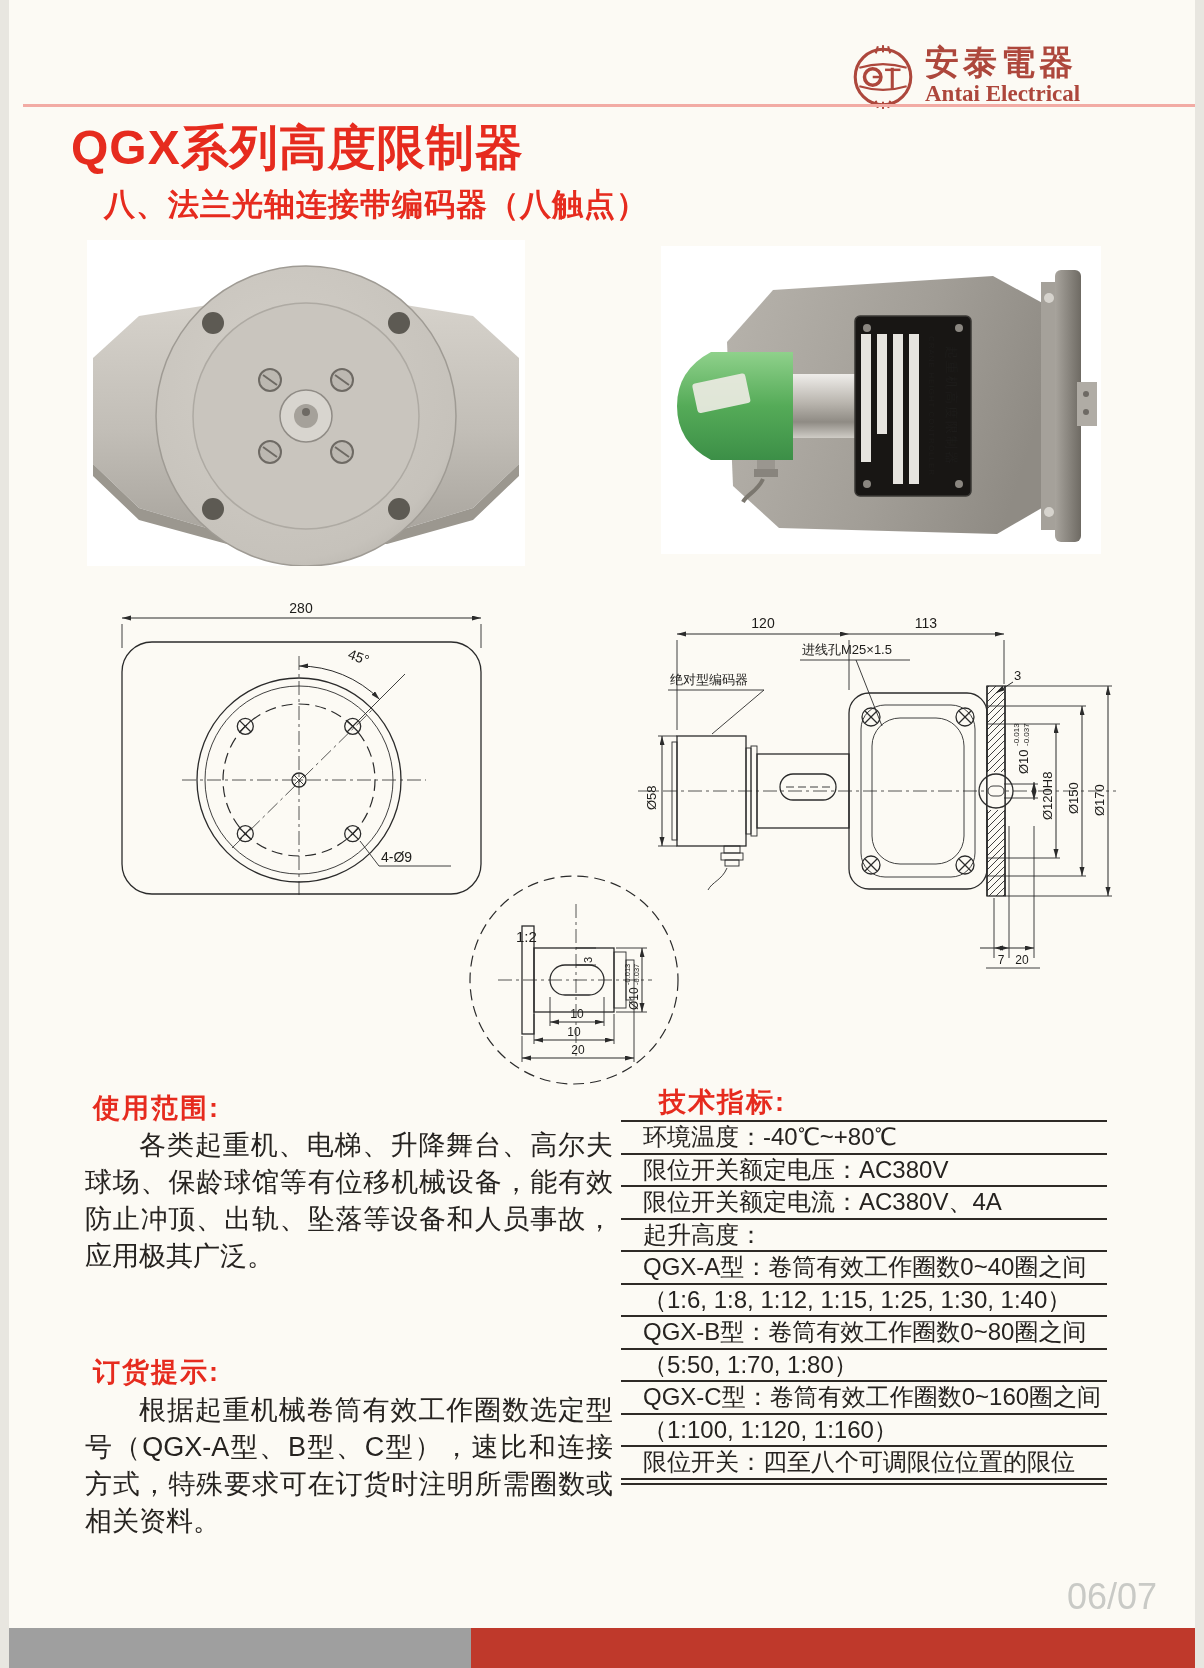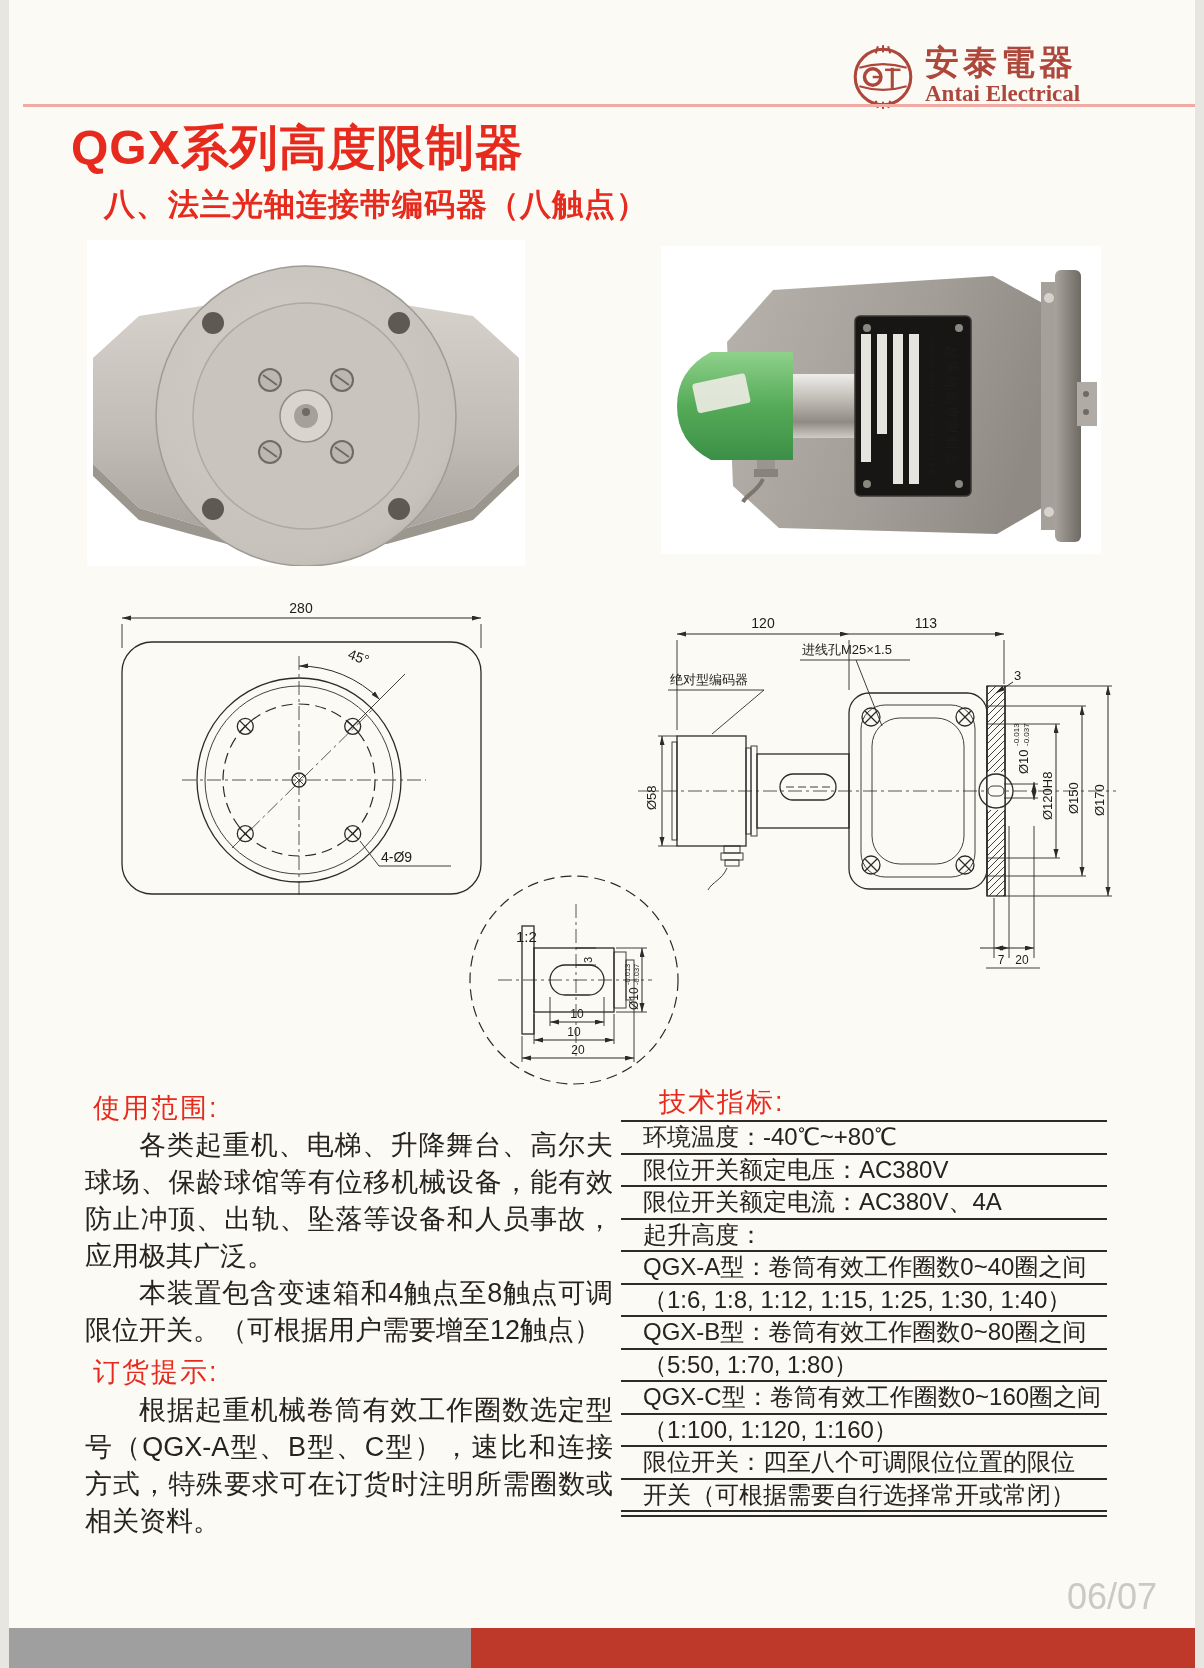--- a/index.html
+++ b/index.html
@@ -24,21 +24,21 @@
   .draw-detail{position:absolute;left:455px;top:862px;}
   .draw-right{position:absolute;left:615px;top:596px;}
   svg{display:block;}
   svg text{font-family:"Liberation Sans",sans-serif;fill:#1d1c1a;}
   .ln{stroke:#2b2b2b;stroke-width:1.3;fill:none;}
   .thin{stroke:#2b2b2b;stroke-width:0.9;fill:none;}
   .cl{stroke:#2b2b2b;stroke-width:0.8;fill:none;stroke-dasharray:14 4 3 4;}
   .dash{stroke:#2b2b2b;stroke-width:1.2;fill:none;stroke-dasharray:11 6;}
   .dim{stroke:#2b2b2b;stroke-width:1;fill:none;}
   
-  .sec-head{position:absolute;font-size:27px;font-weight:normal;color:#e62b1e;letter-spacing:2px;}
+  .sec-head{position:absolute;font-size:27px;font-weight:bold;color:#e62b1e;letter-spacing:2px;}
   .body-copy{position:absolute;left:76px;width:528px;font-size:27px;line-height:37px;text-align:justify;color:#262320;}
   .body-copy p{margin:0;text-indent:2em;}
   
   .specs{position:absolute;left:612px;top:1120px;width:486px;border-top:2px solid #2e2a26;}
   .spec-row{height:30.5px;line-height:30px;border-bottom:2px solid #2e2a26;padding-left:22px;font-size:24px;color:#262320;white-space:nowrap;overflow:visible;}
   .spec-endline{height:3px;border-bottom:2px solid #2e2a26;}
   
   .footer-company{position:absolute;left:68px;top:1582px;font-size:30px;font-weight:bold;color:#1c1a18;letter-spacing:1px;}
   .footer-tel{position:absolute;left:452px;top:1674px;font-size:29px;font-weight:bold;color:#1c1a18;}
   .footer-email{position:absolute;left:733px;top:1585px;font-size:29px;font-weight:bold;color:#1c1a18;}
@@ -376,42 +376,40 @@
     <line class="dim" x1="370" y1="352" x2="385" y2="352" marker-start="url(#arrR)" marker-end="url(#arrR)"></line>
     <line class="dim" x1="385" y1="352" x2="410" y2="352" marker-end="url(#arrR)"></line>
     <text x="377" y="368" text-anchor="middle" font-size="12">7</text>
     <text x="398" y="368" text-anchor="middle" font-size="12">20</text>
     <line class="thin" x1="362" y1="372" x2="416" y2="372"></line>
   </svg>
 
   <div class="sec-head" style="left:84px;top:1090px;">使用范围:</div>
   <div class="body-copy" style="top:1127px;">
     <p>各类起重机、电梯、升降舞台、高尔夫球场、保龄球馆等有位移机械设备，能有效防止冲顶、出轨、坠落等设备和人员事故，应用极其广泛。</p>
-    <p>本装置包含变速箱和4触点至8触点可调限位开关。（可根据用户需要增至12触点）</p>
   </div>
 
   <div class="sec-head" style="left:84px;top:1354px;">订货提示:</div>
   <div class="body-copy" style="top:1392px;">
     <p>根据起重机械卷筒有效工作圈数选定型号（QGX-A型、B型、C型），速比和连接方式，特殊要求可在订货时注明所需圈数或相关资料。</p>
   </div>
 
   <div class="sec-head" style="left:650px;top:1084px;">技术指标:</div>
   <div class="specs">
     <div class="spec-row">环境温度：-40℃~+80℃</div>
     <div class="spec-row">限位开关额定电压：AC380V</div>
     <div class="spec-row">限位开关额定电流：AC380V、4A</div>
     <div class="spec-row">起升高度：</div>
     <div class="spec-row">QGX-A型：卷筒有效工作圈数0~40圈之间</div>
     <div class="spec-row">（1:6, 1:8, 1:12, 1:15, 1:25, 1:30, 1:40）</div>
     <div class="spec-row">QGX-B型：卷筒有效工作圈数0~80圈之间</div>
     <div class="spec-row">（5:50, 1:70, 1:80）</div>
     <div class="spec-row">QGX-C型：卷筒有效工作圈数0~160圈之间</div>
     <div class="spec-row">（1:100, 1:120, 1:160）</div>
     <div class="spec-row">限位开关：四至八个可调限位位置的限位</div>
-    <div class="spec-row">开关（可根据需要自行选择常开或常闭）</div>
     <div class="spec-endline"></div>
   </div>
 
   <div class="footer-tel">TEL:0510-83079669</div>
   <div class="footer-page">06/07</div>
   <div class="bar-gray"></div>
   <div class="bar-red"></div>
 
 </div>
 

